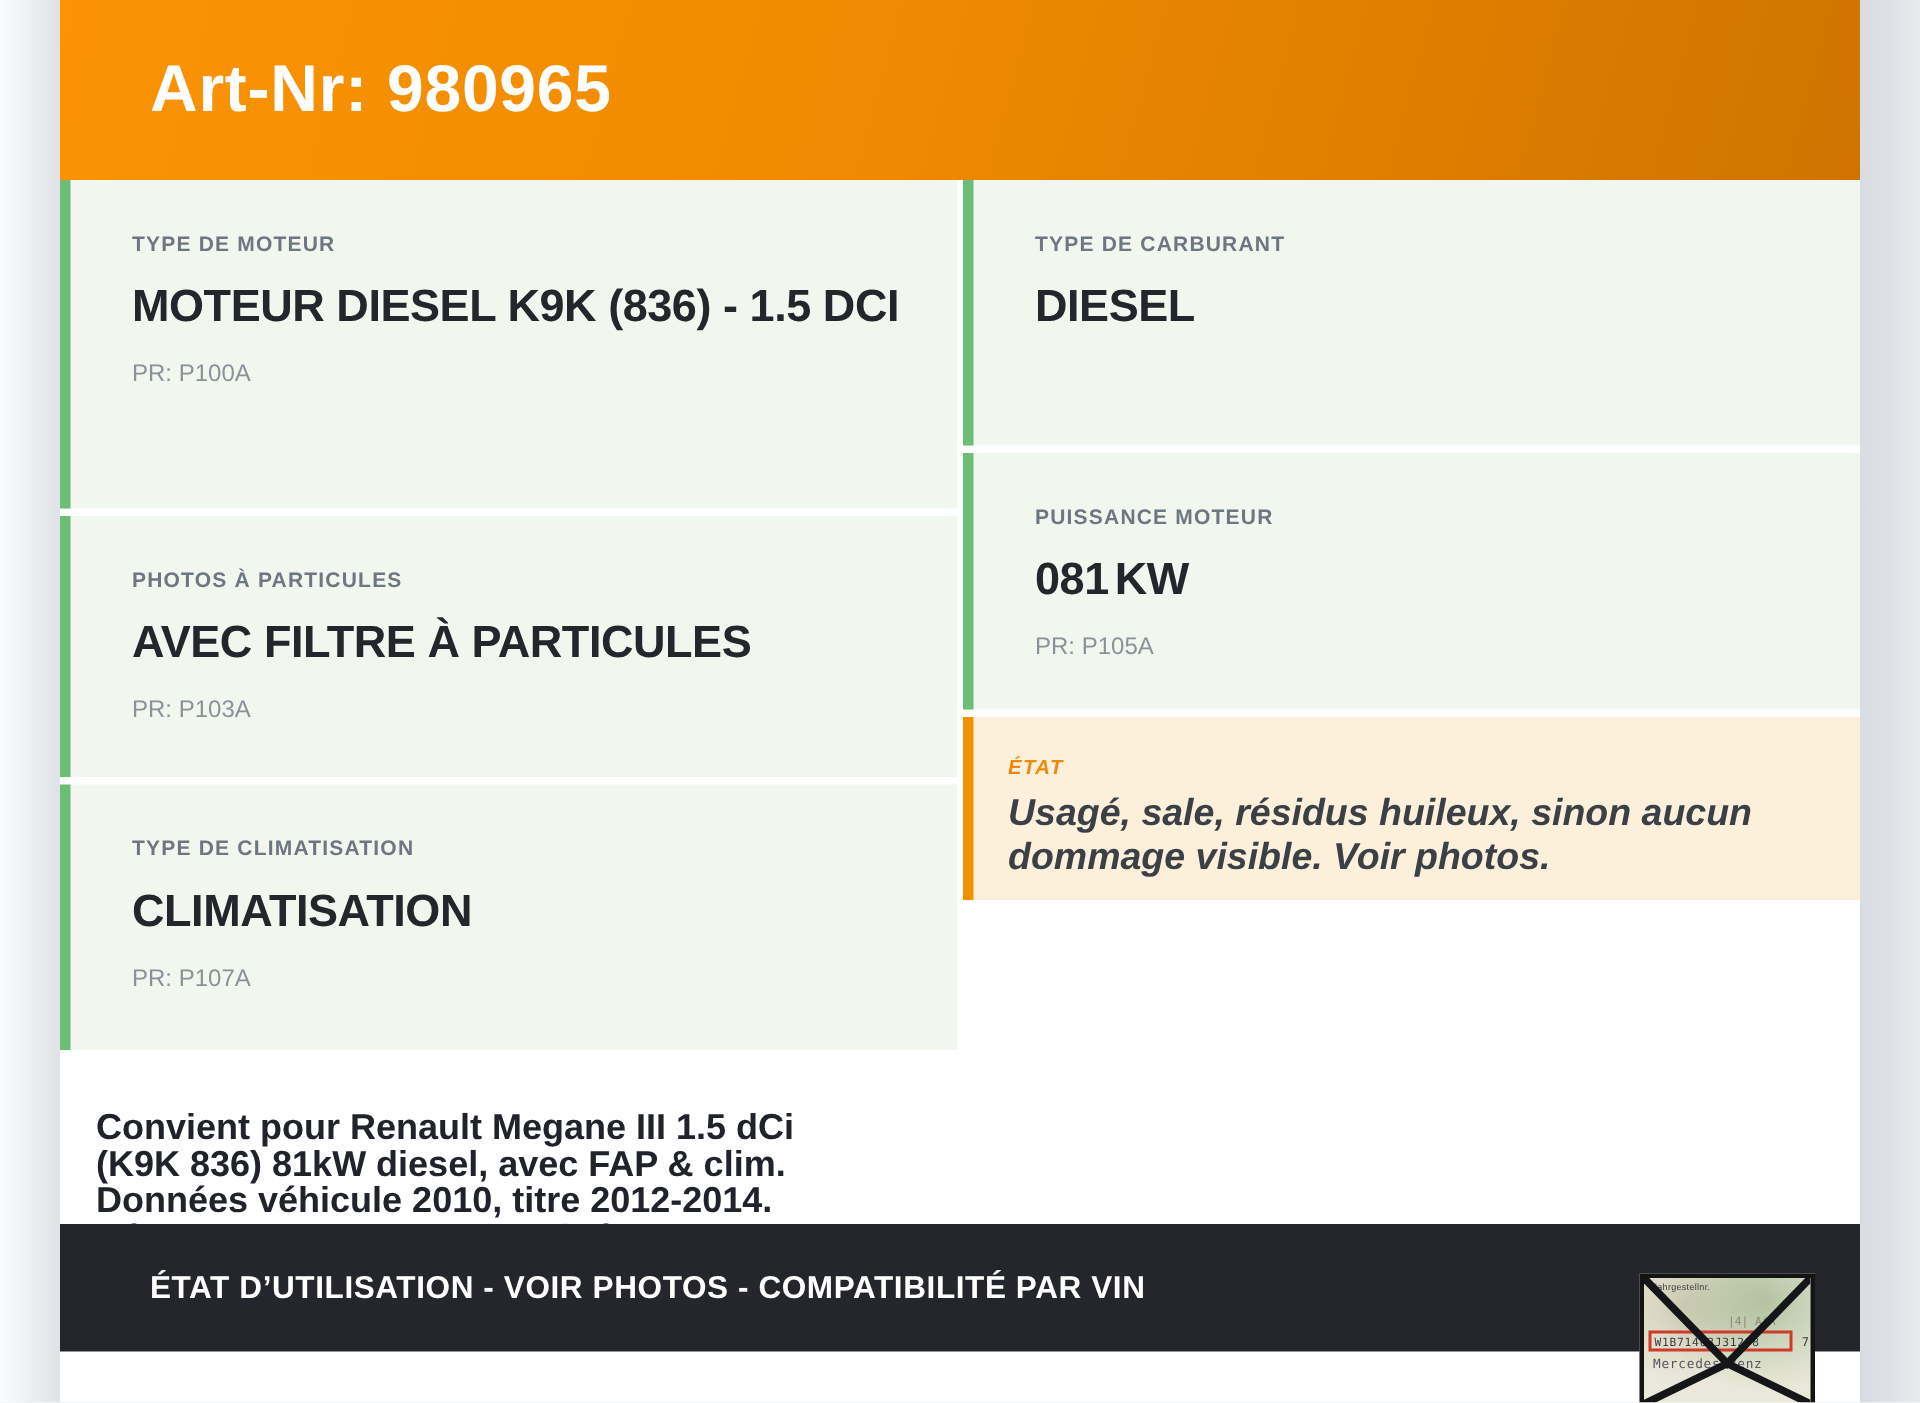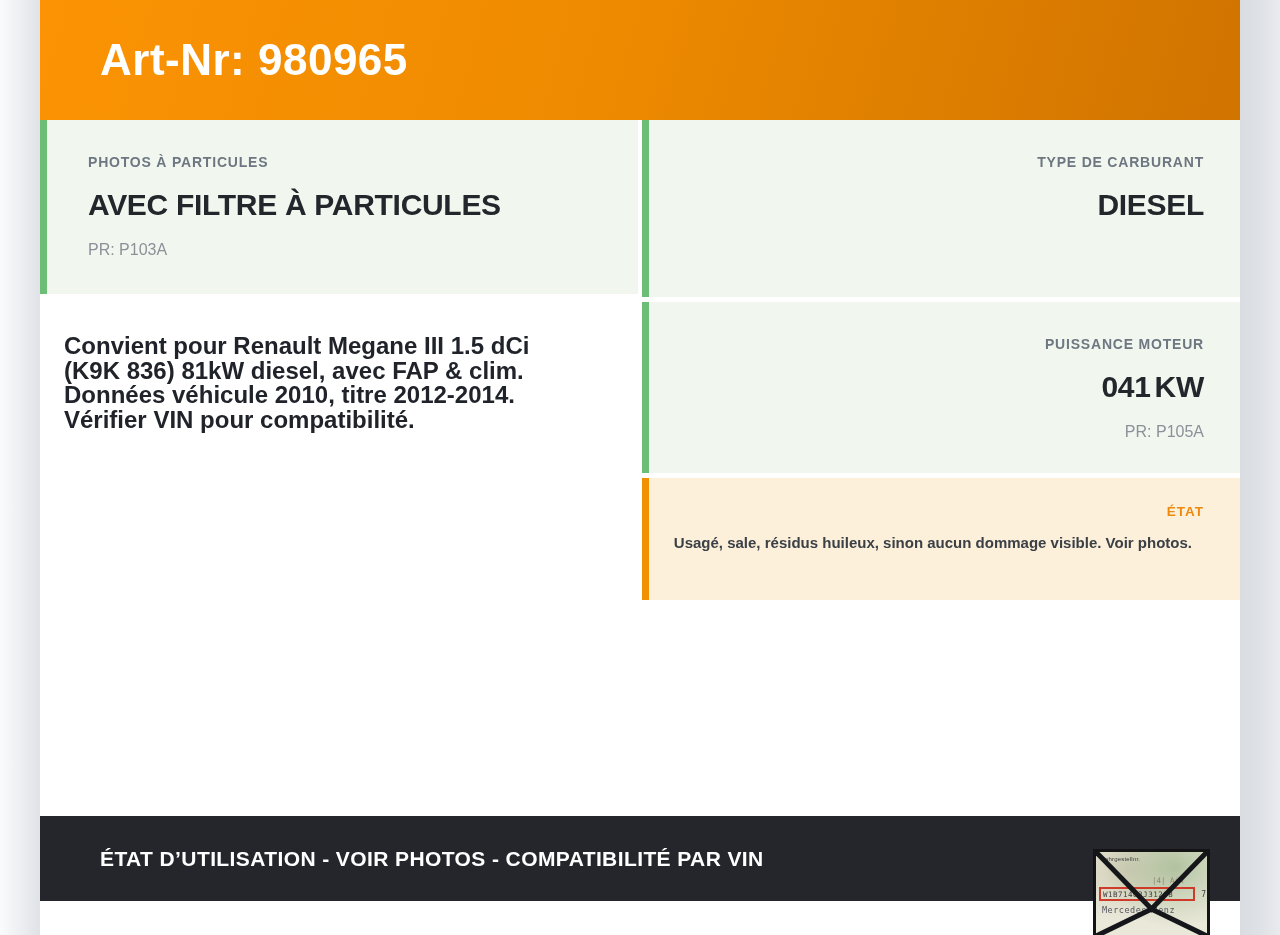--- a/index.html
+++ b/index.html
@@ -16,37 +16,37 @@
 
   
   .hdr { height:120px; background:linear-gradient(105deg,#fb9304 0%,#ef8b00 45%,#d07400 100%);
          display:flex; align-items:center; padding:0 60px; }
   .hdr h1 { color:#ffffff; font-size:44px; font-weight:800; letter-spacing:0.5px; }
 
   
   .cols { display:flex; gap:4px; margin-top:0; }
   .col { display:flex; flex-direction:column; }
   .col-left  { width:598px; }
-  .col-right { width:598px;text-align:right; }
+  .col-right { width:598px; }
 
   .card { background:#f1f7ef; border-left:7px solid #6cbe77; padding:34px 36px 0 41px; margin-bottom:5px; }
   .card.no-border { border-left:none; background:#ffffff; padding:24px 36px 0 24px; }
-  .card.etat { border-left:7px solid #f29100; background:#fdf0db; padding:26px 36px 0 23px; }
+  .card.etat { border-left:7px solid #f29100; background:#fdf0db; padding:26px 36px 0 23px;font-style:italic; }
 
   .hL1{height:219px} .hL2{height:174px} .hL3{height:177px} .hL4{height:140px}
   .hR1{height:177px} .hR2{height:171px} .hR3{height:122px}
 
   .card-label { font-size:14px; font-weight:700; color:#6e7781; letter-spacing:0.8px; }
   .card-value { font-size:30px; font-weight:800; color:#23262b; letter-spacing:-0.3px;
                 line-height:43px; margin-top:13px; max-width:545px; }
   .card-pr { font-size:16px; color:#8b9199; margin-top:15px; }
   .tight-gap { word-spacing:-4px; }
 
   .etat-label { font-size:13.5px; font-weight:700; color:#ed8a0d; letter-spacing:1px; }
-  .etat-text { font-size:15px; font-weight:600; color:#3a4046; line-height:29px; margin-top:9px; max-width:520px; }
+  .etat-text { font-size:25px; font-weight:600; color:#3a4046; line-height:29px; margin-top:9px; max-width:520px; }
 
   .compat-text { font-size:24px; font-weight:700; color:#20242a; line-height:24.5px; margin-top:11px; max-width:522px; }
 
   
   .footer { position:absolute; left:40px; top:816px; width:1200px; height:85px;
             background:#24262b; display:flex; align-items:center; padding:0 60px; }
   .footer span { color:#ffffff; font-size:21px; font-weight:700; letter-spacing:0.4px; }
 
   
   .thumb { position:absolute; left:1093px; top:849px; width:117px; height:90px;
@@ -75,42 +75,52 @@
 
   <div class="content">
 
     <header class="hdr">
       <h1>Art-Nr: 980965</h1>
     </header>
 
     <div class="cols">
 
       <div class="col col-left">
+        <section class="card hL1">
+          <div class="card-label">TYPE DE MOTEUR</div>
+          <h2 class="card-value">MOTEUR DIESEL K9K (836) - 1.5 DCI</h2>
+          <div class="card-pr">PR: P100A</div>
+        </section>
 
         <section class="card hL2">
           <div class="card-label">PHOTOS À PARTICULES</div>
           <h2 class="card-value">AVEC FILTRE À PARTICULES</h2>
           <div class="card-pr">PR: P103A</div>
         </section>
 
+        <section class="card hL3">
+          <div class="card-label">TYPE DE CLIMATISATION</div>
+          <h2 class="card-value">CLIMATISATION</h2>
+          <div class="card-pr">PR: P107A</div>
+        </section>
 
         <section class="card no-border hL4">
           <p class="compat-text">Convient pour Renault Megane III 1.5 dCi (K9K 836) 81kW diesel, avec FAP &amp; clim. Données véhicule 2010, titre 2012-2014. Vérifier VIN pour compatibilité.</p>
         </section>
       </div>
 
       <div class="col col-right">
         <section class="card hR1">
           <div class="card-label">TYPE DE CARBURANT</div>
           <h2 class="card-value">DIESEL</h2>
         </section>
 
         <section class="card hR2">
           <div class="card-label">PUISSANCE MOTEUR</div>
-          <h2 class="card-value tight-gap">041 KW</h2>
+          <h2 class="card-value tight-gap">081 KW</h2>
           <div class="card-pr">PR: P105A</div>
         </section>
 
         <section class="card etat hR3">
           <div class="etat-label">ÉTAT</div>
           <p class="etat-text">Usagé, sale, résidus huileux, sinon aucun dommage visible. Voir photos.</p>
         </section>
       </div>
 
     </div>

